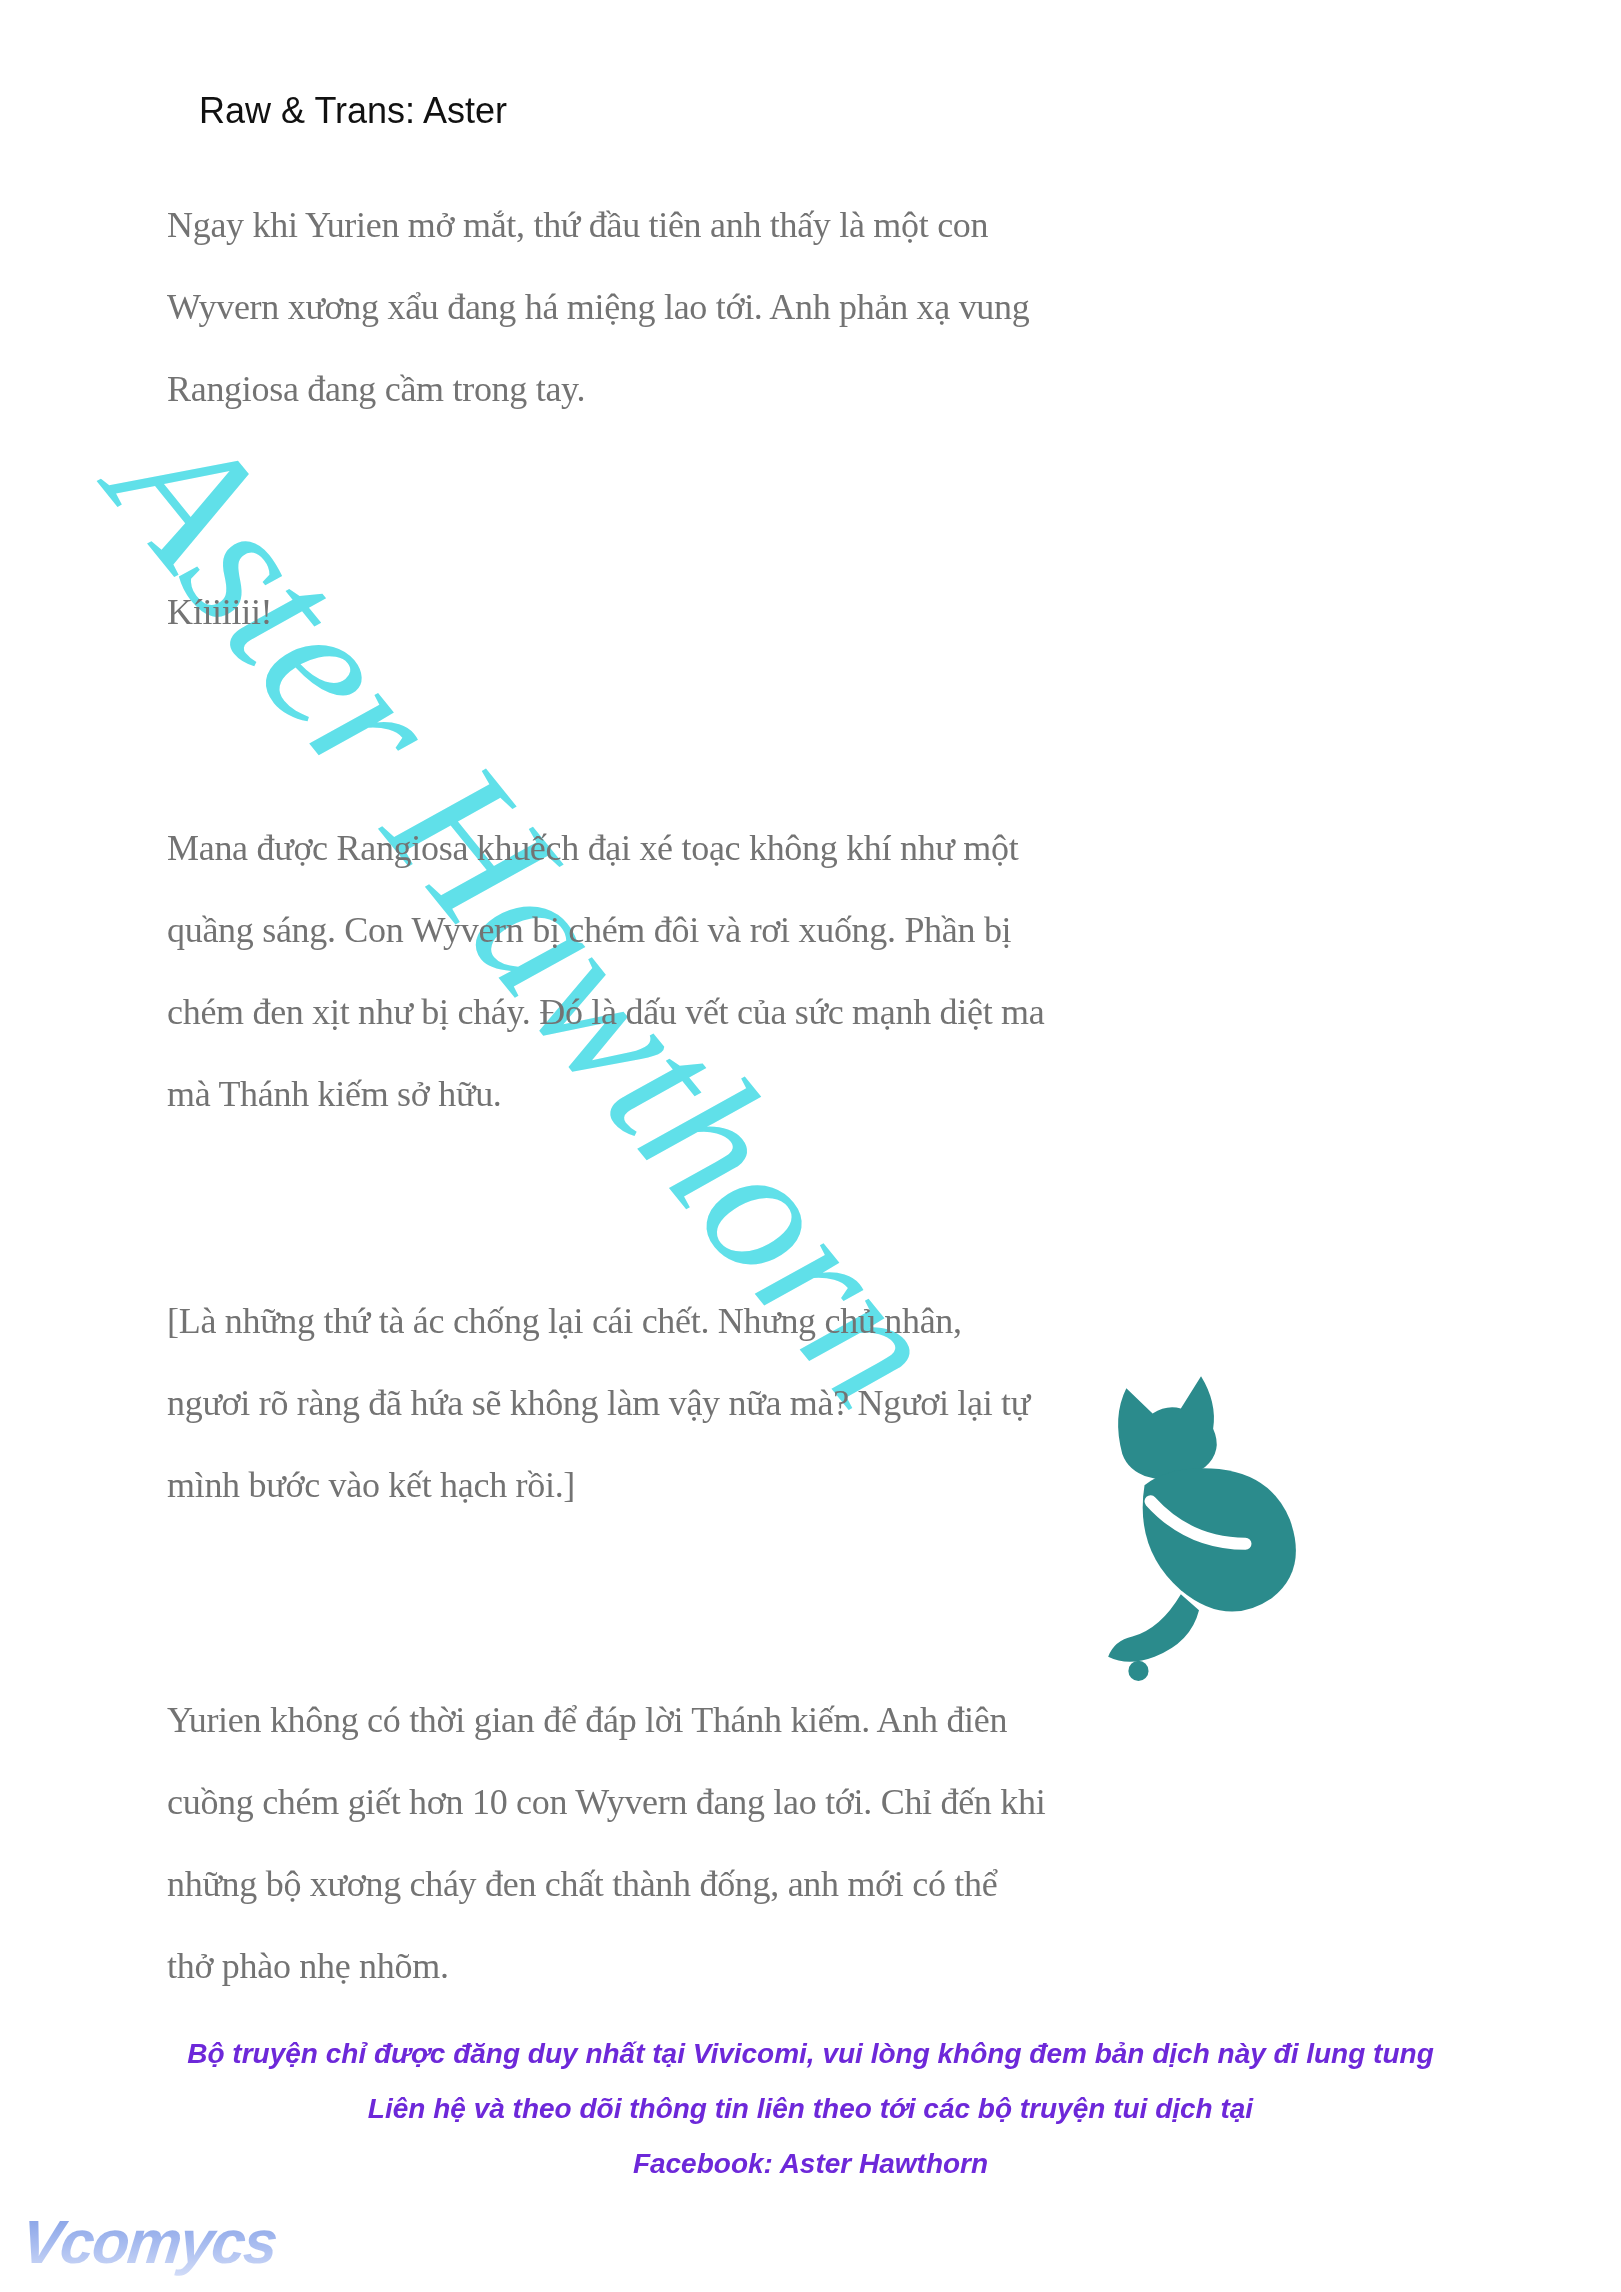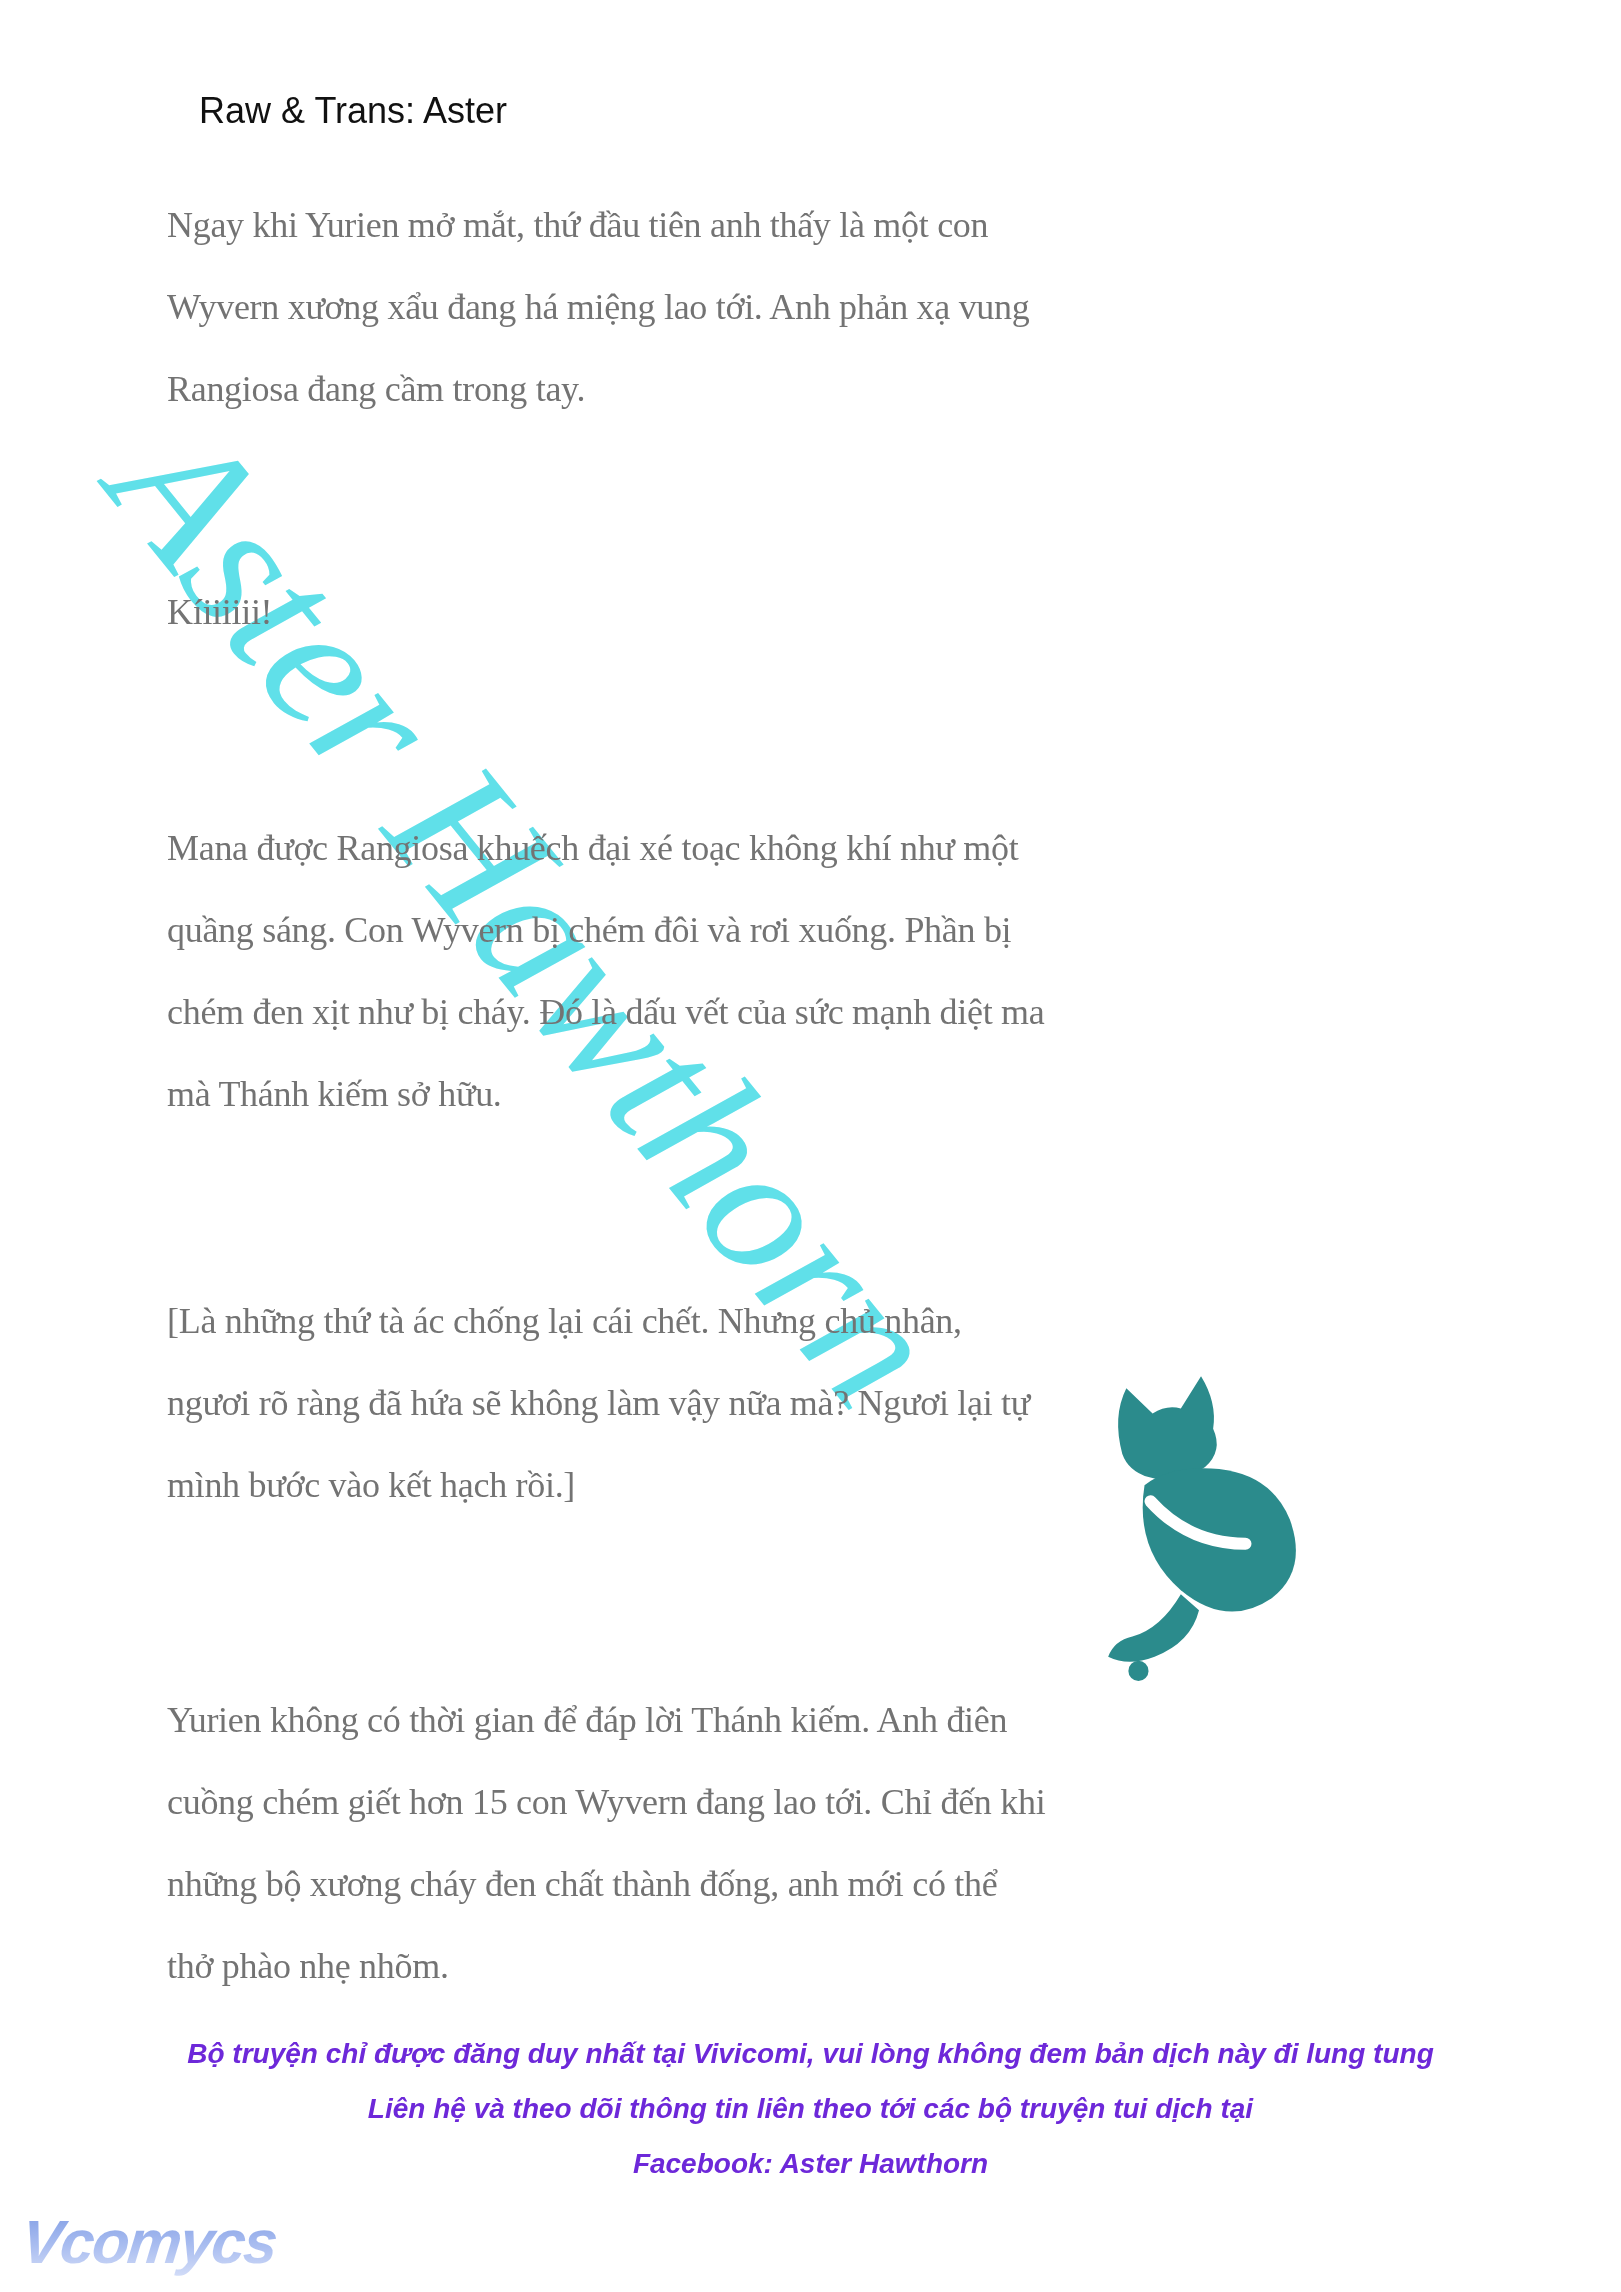--- a/index.html
+++ b/index.html
@@ -96,21 +96,21 @@
 Rangiosa đang cầm trong tay.</p>
   <p class="body-par p2">Kíiiiiii!</p>
   <p class="body-par p3">Mana được Rangiosa khuếch đại xé toạc không khí như một
 quầng sáng. Con Wyvern bị chém đôi và rơi xuống. Phần bị
 chém đen xịt như bị cháy. Đó là dấu vết của sức mạnh diệt ma
 mà Thánh kiếm sở hữu.</p>
   <p class="body-par p4">[Là những thứ tà ác chống lại cái chết. Nhưng chủ nhân,
 ngươi rõ ràng đã hứa sẽ không làm vậy nữa mà? Ngươi lại tự
 mình bước vào kết hạch rồi.]</p>
   <p class="body-par p5">Yurien không có thời gian để đáp lời Thánh kiếm. Anh điên
-cuồng chém giết hơn 15 con Wyvern đang lao tới. Chỉ đến khi
+cuồng chém giết hơn 10 con Wyvern đang lao tới. Chỉ đến khi
 những bộ xương cháy đen chất thành đống, anh mới có thể
 thở phào nhẹ nhõm.</p>
 
   <div class="footer">
     <div>Bộ truyện chỉ được đăng duy nhất tại Vivicomi, vui lòng không đem bản dịch này đi lung tung</div>
     <div>Liên hệ và theo dõi thông tin liên theo tới các bộ truyện tui dịch tại</div>
     <div>Facebook: Aster Hawthorn</div>
   </div>
 
   <div class="logo">Vcomycs</div>

